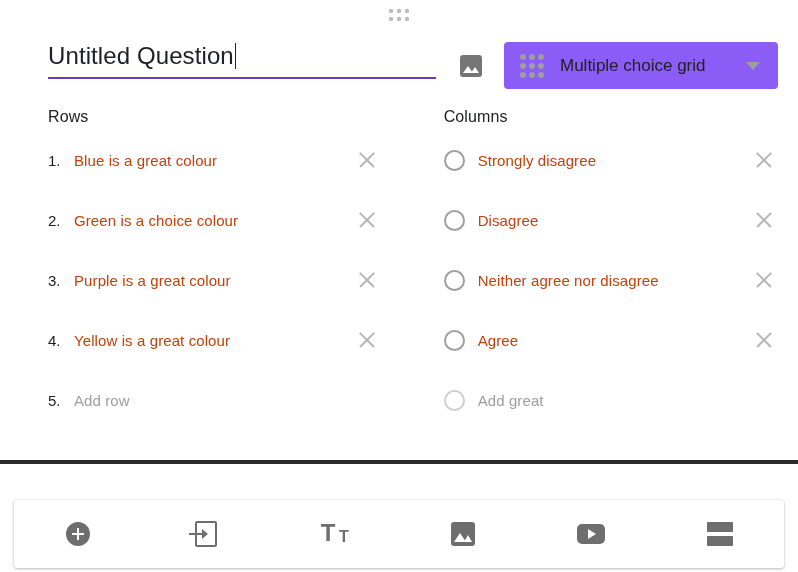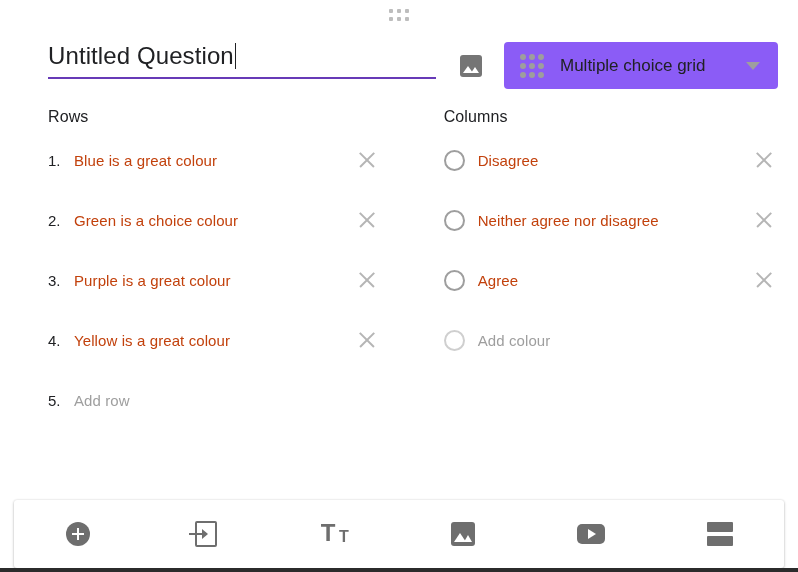--- a/index.html
+++ b/index.html
@@ -8,21 +8,21 @@
     margin: 0; padding: 0;
     width: 798px; height: 572px;
     background: #ffffff;
     font-family: "Liberation Sans", sans-serif;
     overflow: hidden;
   }
 
   #app {
     position: relative;
     width: 798px;
-    height: 572px;
+    height: 464px;
     background: #ffffff;
   }
 
   
   .drag-handle {
     position: absolute;
     top: 8px;
     left: 0; right: 0;
     display: flex;
     justify-content: center;
@@ -437,36 +437,41 @@
         <span class="num">5.</span>
         <span class="item-text placeholder">Add row</span>
       </div>
     </div>
 
     <div class="pane-cols">
       <div class="pane-title">Columns</div>
 
       <div class="item">
         <span class="radio"></span>
+        <span class="item-text">Strongly disagree</span>
+        <span class="x-btn cols-x"></span>
+      </div>
+      <div class="item">
+        <span class="radio"></span>
         <span class="item-text">Disagree</span>
         <span class="x-btn cols-x"></span>
       </div>
       <div class="item">
         <span class="radio"></span>
         <span class="item-text">Neither agree nor disagree</span>
         <span class="x-btn cols-x"></span>
       </div>
       <div class="item">
         <span class="radio"></span>
         <span class="item-text">Agree</span>
         <span class="x-btn cols-x"></span>
       </div>
       <div class="item">
         <span class="radio light"></span>
-        <span class="item-text placeholder">Add colour</span>
+        <span class="item-text placeholder">Add great</span>
       </div>
     </div>
 
   </div>
 
   <div class="toolbar">
     <div class="tb-btn">
       <span class="ic-add"></span>
     </div>
     <div class="tb-btn">

